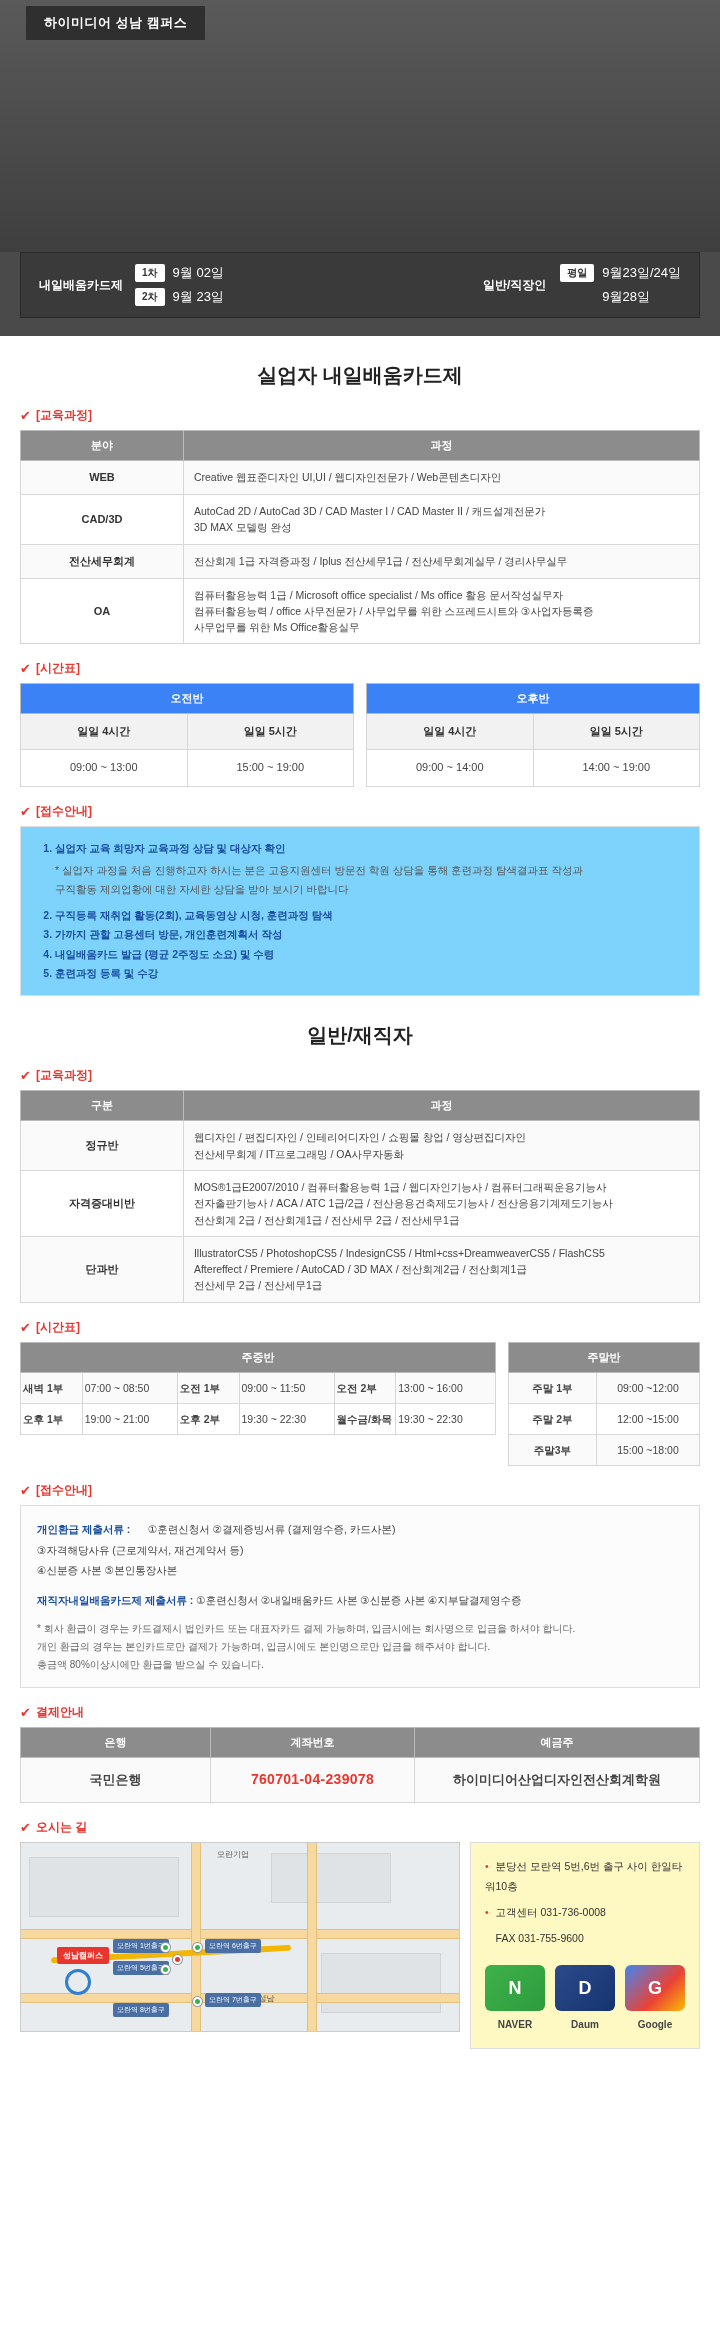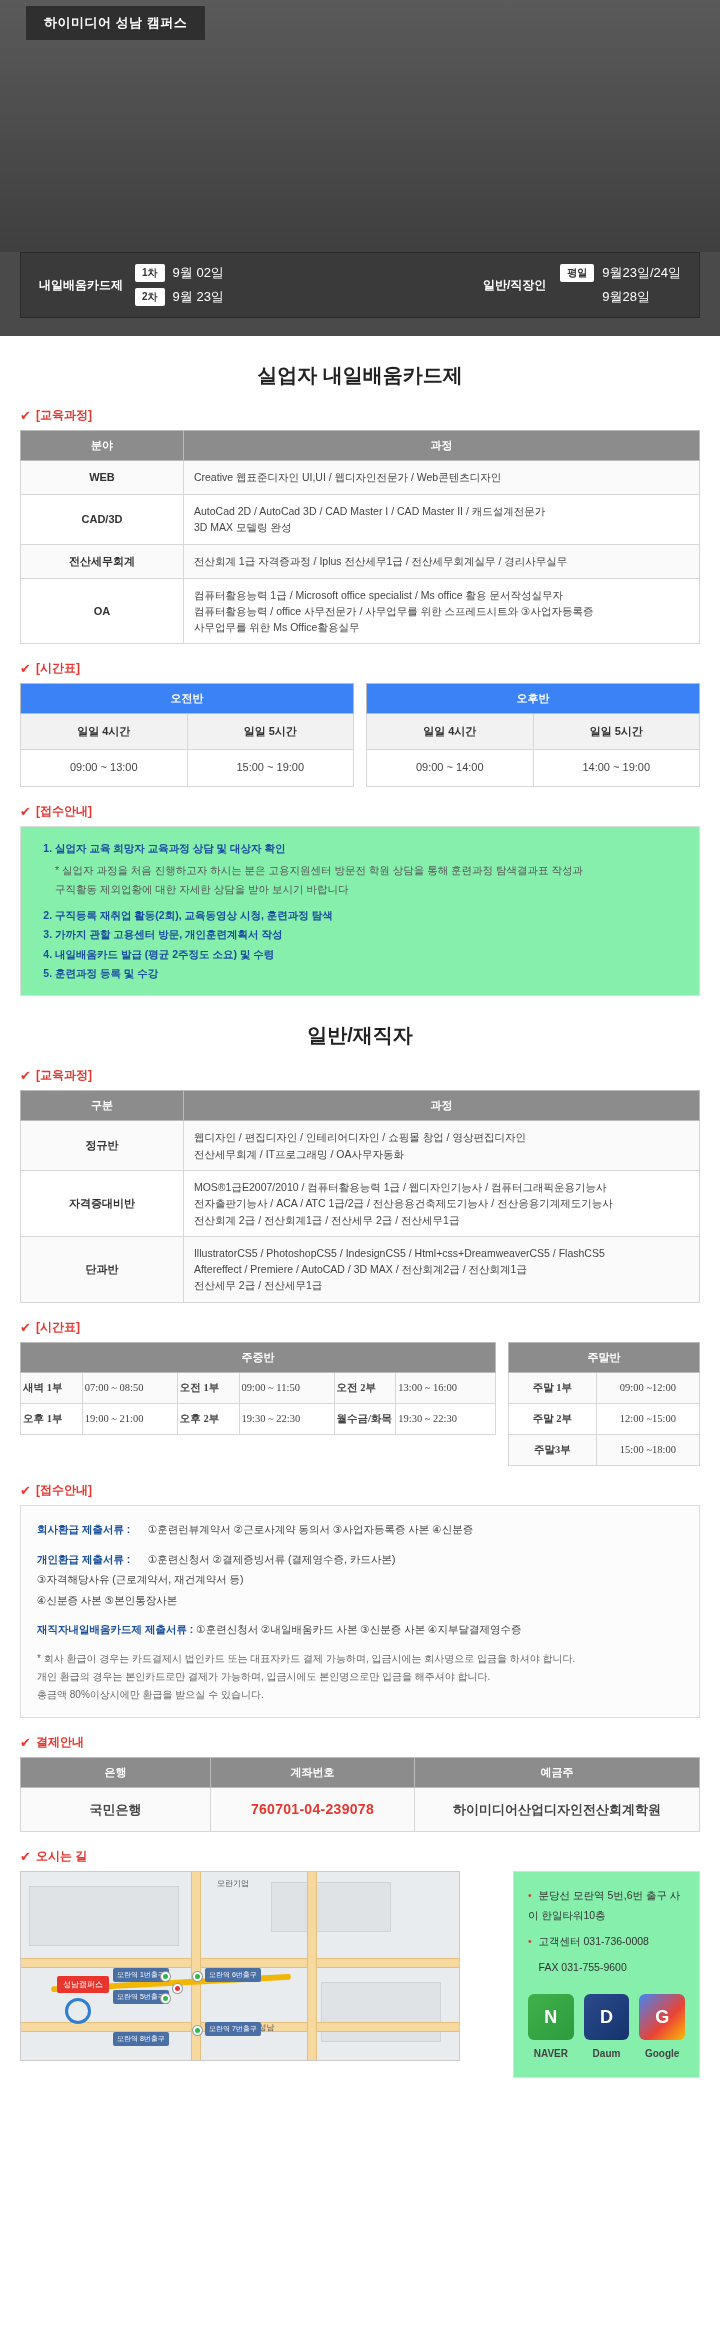--- a/index.html
+++ b/index.html
@@ -144,32 +144,32 @@
 
   
   .tt-wrap { display:flex; gap:12px; }
   .tt { flex:1; }
   .tt table { width:100%; }
   .tt th.head { background:#3b82f6;text-align:center; }
   .tt td { text-align:center; font-size:11px; padding:9px 4px; }
   .tt td.sub { font-weight:bold; background:#f2f2f2; color:#333; }
 
   
-  .wk-wrap { display:flex; gap:12px;font-family:Liberation Serif, serif; }
+  .wk-wrap { display:flex; gap:12px; }
   .wk-left { flex: 0 0 476px; }
   .wk-right { flex:1; }
   .wk-left td { font-size:10.5px; text-align:left; padding:7px 2px; }
   .wk-right td { font-size:10.5px; padding:7px 9px; }
   .wk-right td.l { text-align:center; font-weight:bold; width:46%; }
   .wk-right td.r { text-align:center; }
 
   
   .guidebox {
     border:1px solid #ddd;
-    background:#86efac;
+    background:#7dd3fc;
     padding:12px 16px;
     font-size:10.5px;
     line-height:1.85;
     color:#444;
   }
   .guidebox ol { margin:0; padding-left:18px; }
   .guidebox li { color:#1b4fa0; font-weight:bold; }
   .guidebox li span.note { display:block; font-weight:normal; color:#555; margin:3px 0 6px; }
 
   .docbox {
@@ -201,41 +201,40 @@
     overflow:hidden;
   }
   .map .road-h { position:absolute; left:0; right:0; height:10px; background:#f7d9a0; border-top:1px solid #e3bf7c; border-bottom:1px solid #e3bf7c; }
   .map .road-v { position:absolute; top:0; bottom:0; width:10px; background:#f7d9a0; border-left:1px solid #e3bf7c; border-right:1px solid #e3bf7c; }
   .map .block { position:absolute; background:#dfe3e6; border:1px solid #cfd4d8; }
   .map .metro-line { position:absolute; height:6px; background:#f2b705; border-radius:3px; }
   .map .dot { position:absolute; width:9px; height:9px; border-radius:50%; background:#2db84d; border:2px solid #fff; box-shadow:0 0 0 1px #999; }
   .map .dot.red { background:#e8352e; }
   .map .marker {
     position:absolute;
-    background:#e8352e; color:#fff; font-size:8px; font-weight:normal;
+    background:#e8352e; color:#fff; font-size:8px; font-weight:bold;
     padding:3px 6px; border-radius:2px; white-space:nowrap;
   }
   .map .pill {
     position:absolute; background:#4a6fa5; color:#fff; font-size:7px;
     padding:2px 4px; border-radius:2px; white-space:nowrap;
   }
   .map .circlemark { position:absolute; width:26px; height:26px; border:3px solid #2f7fd1; border-radius:50%; }
   .map .caption { position:absolute; font-size:8px; color:#555; }
 
   .mapinfo {
     flex:1;
     border:1px solid #ddd;
-    background:#86efac;
+    background:#fef9c3;
     padding:14px 14px;
     font-size:10.5px;
     line-height:1.9;
     color:#333;
     display:flex;
     flex-direction:column;
-    margin-left:43px;
   }
   .mapinfo .li { margin-bottom:6px; }
   .mapinfo .bullet { color:#e8352e; margin-right:4px; }
   .portals { display:flex; gap:10px; margin-top:auto; padding-top:10px; }
   .portal { text-align:center; flex:1; }
   .portal .ico {
     height:46px; border-radius:6px; display:flex; align-items:center; justify-content:center;
     font-size:18px; font-weight:bold; color:#fff; margin-bottom:4px;
   }
   .portal .ico.naver { background:linear-gradient(135deg,#3fb14a,#2d9b3d); }
@@ -479,24 +478,20 @@
         </table>
       </div>
     </div>
 
     <div class="sublabel">
       <span class="check">✔</span>
       <span class="txt">[접수안내]</span>
     </div>
 
     <div class="docbox">
-      <div class="docrow">
-        <span class="k">회사환급 제출서류 :</span>
-        <span class="v" style="white-space:pre-line">①훈련런뷰계약서 ②근로사계약 동의서 ③사업자등록증 사본 ④신분증</span>
-      </div>
       <div class="docrow">
         <span class="k">개인환급 제출서류 :</span>
         <span class="v" style="white-space:pre-line">①훈련신청서 ②결제증빙서류 (결제영수증, 카드사본)
 ③자격해당사유 (근로계약서, 재건계약서 등)
 ④신분증 사본 ⑤본인통장사본</span>
       </div>
       <div class="docrow">
         <span class="k" style="min-width:150px">재직자내일배움카드제 제출서류 :</span>
         <span class="v">①훈련신청서 ②내일배움카드 사본 ③신분증 사본 ④지부달결제영수증</span>
       </div>

